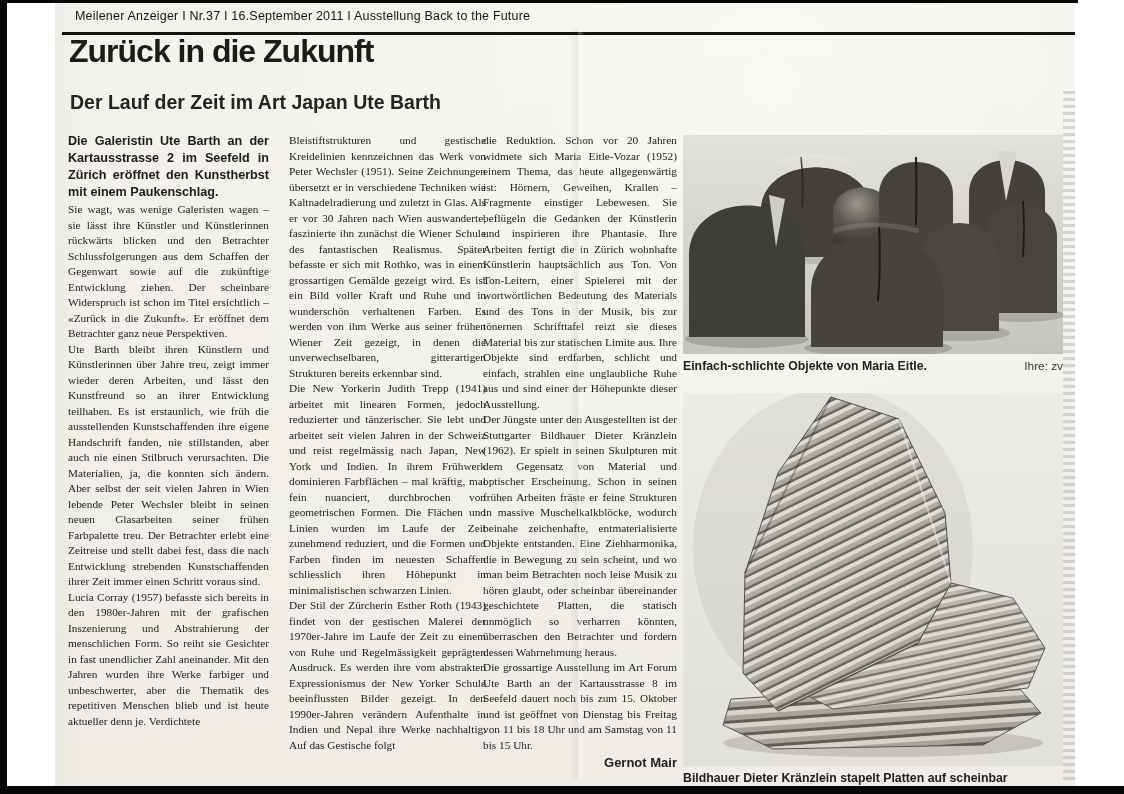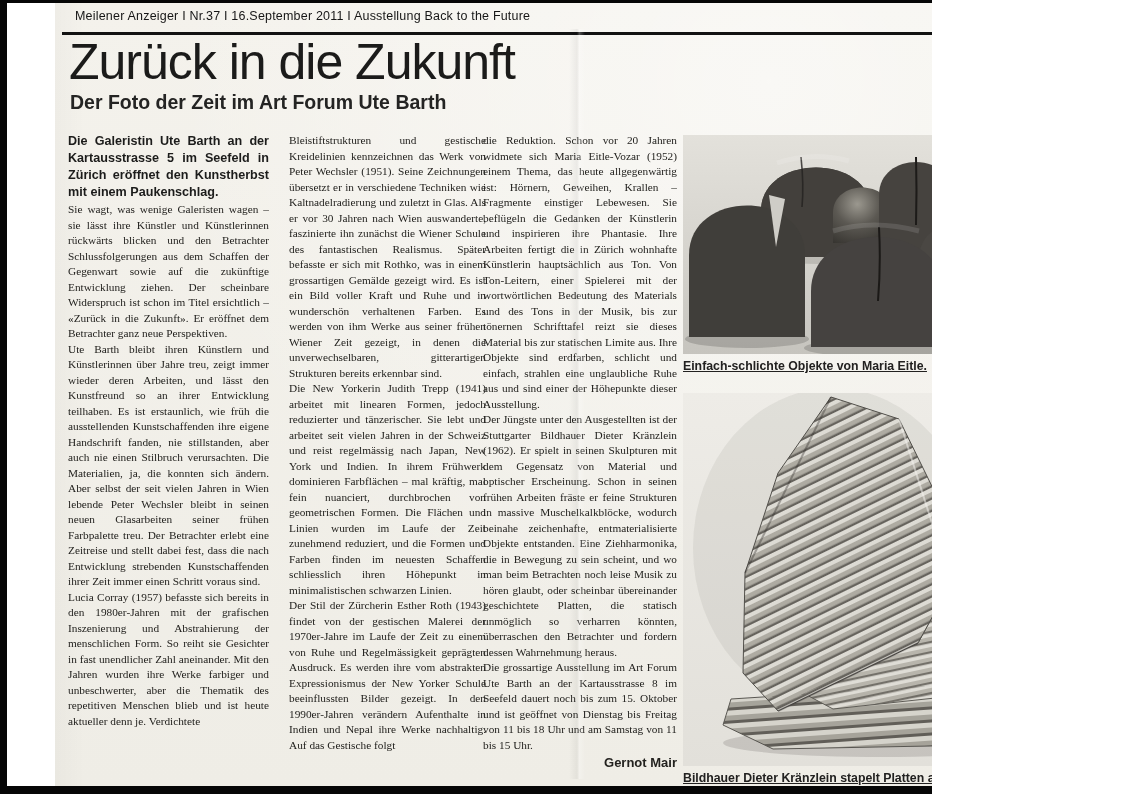--- a/index.html
+++ b/index.html
@@ -1,37 +1,37 @@
 <!DOCTYPE html>
 <html lang="de"><head>
 <meta charset="utf-8">
 <style>
   html,body{margin:0;padding:0;background:#ffffff;}
-  #canvas{position:relative;width:932px;height:794px;background:#ffffff;overflow:hidden;
+  #canvas{position:relative;width:1124px;height:794px;background:#ffffff;overflow:hidden;
           font-family:"Liberation Sans",sans-serif;color:#1e1d1b;}
   
   .edge-top{position:absolute;left:0;top:0;width:1078px;height:3px;background:#060606;}
   .edge-left{position:absolute;left:0;top:0;width:7px;height:794px;background:#060606;}
   .edge-bottom{position:absolute;left:0;top:786px;width:1124px;height:8px;background:#060606;}
   
   .page{position:absolute;left:55px;top:3px;width:1020px;height:783px;
         background:
           linear-gradient(90deg, rgba(0,0,0,0.025) 0, rgba(0,0,0,0) 30px),
           radial-gradient(ellipse at 70% 10%, rgba(255,255,255,0.5), rgba(255,255,255,0) 60%),
           linear-gradient(#f4f2ec, #efede6);
         }
   .crease{position:absolute;top:26px;height:750px;width:16px;pointer-events:none;
           background:linear-gradient(90deg, rgba(0,0,0,0) 0%, rgba(0,0,0,0.05) 50%, rgba(255,255,255,0.25) 65%, rgba(0,0,0,0) 100%);}
   .scan-stripes{position:absolute;right:0;top:88px;width:12px;height:690px;opacity:.55;
           background:repeating-linear-gradient(180deg, rgba(120,118,110,0.45) 0 3px, rgba(0,0,0,0) 3px 7px);}
   
   .masthead{position:absolute;left:20px;top:6px;font-size:12.5px;letter-spacing:.2px;color:#161616;}
   .masthead-rule{position:absolute;left:7px;top:29px;width:1013px;height:2.5px;background:#121212;}
   
-  .title{position:absolute;left:14px;top:30px;font-size:50px;font-weight:normal;letter-spacing:-1px;color:#1b1b1a;}
+  .title{position:absolute;left:14px;top:30px;font-size:32px;font-weight:bold;letter-spacing:-1px;color:#1b1b1a;}
   .subtitle{position:absolute;left:15px;top:88px;font-size:19.5px;font-weight:bold;color:#242423;}
   
   .col{position:absolute;top:130px;height:656px;overflow:hidden;
        font-family:"Liberation Serif",serif;font-size:11.3px;line-height:15.5px;
        text-align:justify;color:#23221f;-webkit-hyphens:auto;hyphens:auto;}
   .col p{margin:0;}
   .col-1{left:13px;width:201px;}
   .col-2{left:234px;width:197px;}
   .col-3{left:428px;width:194px;}
   .lead{font-family:"Liberation Sans",sans-serif;font-weight:bold;font-size:12.6px;
@@ -40,41 +40,41 @@
           margin-top:2px !important;text-align:right;}
   
   .photo{position:absolute;left:628px;width:380px;overflow:hidden;}
   .photo-1{top:132px;height:219px;}
   .photo-2{top:390px;height:373px;}
   .photo svg{display:block;}
   .caption-row{position:absolute;left:628px;width:380px;display:flex;justify-content:space-between;
                align-items:baseline;font-size:12.3px;}
   .caption-1{top:356px;}
   .caption-2{top:768px;}
-  .caption{font-weight:bold;color:#222120;text-decoration:underline;}
+  .caption{font-weight:bold;color:#222120;}
   .credit{font-weight:normal;font-size:11.8px;color:#3a3936;}
 </style>
 </head>
 <body>
 
 <div id="canvas">
 
   <div class="edge-top"></div>
   <div class="edge-left"></div>
 
   <div class="page">
 
     <div class="masthead">Meilener Anzeiger I Nr.37 I 16.September 2011 I Ausstellung Back to the Future</div>
     <div class="masthead-rule"></div>
 
     <div class="title">Zurück in die Zukunft</div>
-    <div class="subtitle">Der Foto der Zeit im Art Forum Ute Barth</div>
+    <div class="subtitle">Der Lauf der Zeit im Art Japan Ute Barth</div>
 
     <div class="col col-1">
-      <p class="lead">Die Galeristin Ute Barth an der Kartausstrasse 5 im Seefeld in Zürich eröffnet den Kunstherbst mit einem Paukenschlag.</p>
+      <p class="lead">Die Galeristin Ute Barth an der Kartausstrasse 2 im Seefeld in Zürich eröffnet den Kunstherbst mit einem Paukenschlag.</p>
       <p>Sie wagt, was wenige Galeristen wagen – sie lässt ihre Künstler und Künstlerinnen rückwärts blicken und den Betrachter Schlussfolgerungen aus dem Schaffen der Gegenwart sowie auf die zukünftige Entwicklung ziehen. Der scheinbare Widerspruch ist schon im Titel ersichtlich – «Zurück in die Zukunft». Er eröffnet dem Betrachter ganz neue Perspektiven.</p>
       <p>Ute Barth bleibt ihren Künstlern und Künstlerinnen über Jahre treu, zeigt immer wieder deren Arbeiten, und lässt den Kunstfreund so an ihrer Entwicklung teilhaben. Es ist erstaunlich, wie früh die ausstellenden Kunstschaffenden ihre eigene Handschrift fanden, nie stillstanden, aber auch nie einen Stilbruch verursachten. Die Materialien, ja, die konnten sich ändern. Aber selbst der seit vielen Jahren in Wien lebende Peter Wechsler bleibt in seinen neuen Glasarbeiten seiner frühen Farbpalette treu. Der Betrachter erlebt eine Zeitreise und stellt dabei fest, dass die nach Entwicklung strebenden Kunstschaffenden ihrer Zeit immer einen Schritt voraus sind.</p>
       <p>Lucia Corray (1957) befasste sich bereits in den 1980er-Jahren mit der grafischen Inszenierung und Abstrahierung der menschlichen Form. So reiht sie Gesichter in fast unendlicher Zahl aneinander. Mit den Jahren wurden ihre Werke farbiger und unbeschwerter, aber die Thematik des repetitiven Menschen blieb und ist heute aktueller denn je. Verdichtete</p>
     </div>
 
     <div class="col col-2">
       <p>Bleistiftstrukturen und gestische Kreidelinien kennzeichnen das Werk von Peter Wechsler (1951). Seine Zeichnungen übersetzt er in verschiedene Techniken wie Kaltnadelradierung und zuletzt in Glas. Als er vor 30 Jahren nach Wien auswanderte, faszinierte ihn zunächst die Wiener Schule des fantastischen Realismus. Später befasste er sich mit Rothko, was in einem grossartigen Gemälde gezeigt wird. Es ist ein Bild voller Kraft und Ruhe und in wunderschön verhaltenen Farben. Es werden von ihm Werke aus seiner frühen Wiener Zeit gezeigt, in denen die unverwechselbaren, gitterartigen Strukturen bereits erkennbar sind.</p>
       <p>Die New Yorkerin Judith Trepp (1941) arbeitet mit linearen Formen, jedoch reduzierter und tänzerischer. Sie lebt und arbeitet seit vielen Jahren in der Schweiz und reist regelmässig nach Japan, New York und Indien. In ihrem Frühwerk dominieren Farbflächen – mal kräftig, mal fein nuanciert, durchbrochen von geometrischen Formen. Die Flächen und Linien wurden im Laufe der Zeit zunehmend reduziert, und die Formen und Farben finden im neuesten Schaffen schliesslich ihren Höhepunkt in minimalistischen schwarzen Linien.</p>
       <p>Der Stil der Zürcherin Esther Roth (1943) findet von der gestischen Malerei der 1970er-Jahre im Laufe der Zeit zu einem von Ruhe und Regelmässigkeit geprägten Ausdruck. Es werden ihre vom abstrakten Expressionismus der New Yorker Schule beeinflussten Bilder gezeigt. In den 1990er-Jahren verändern Aufenthalte in Indien und Nepal ihre Werke nachhaltig. Auf das Gestische folgt</p>
     </div>

